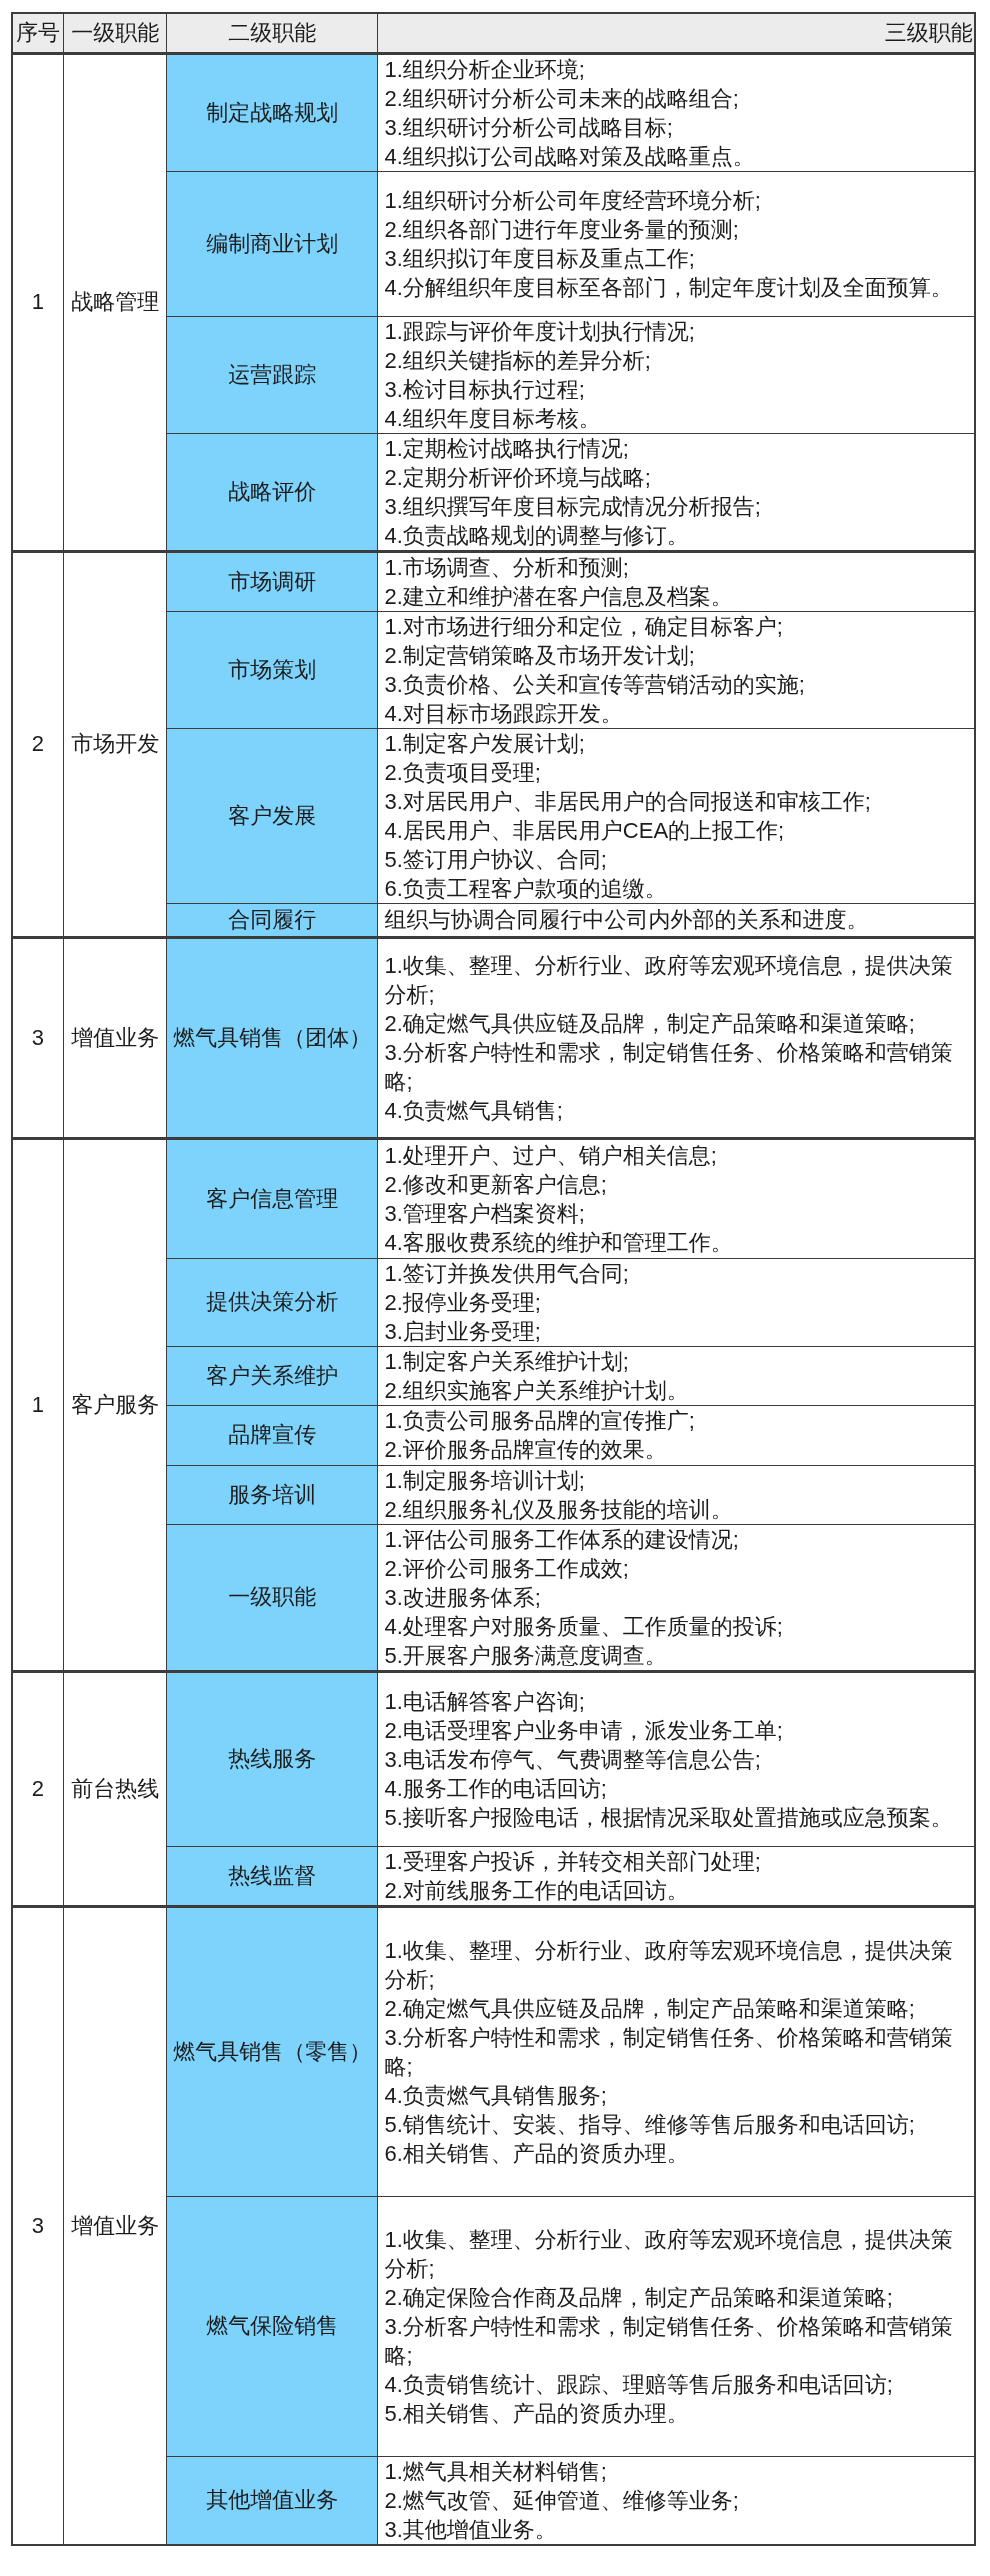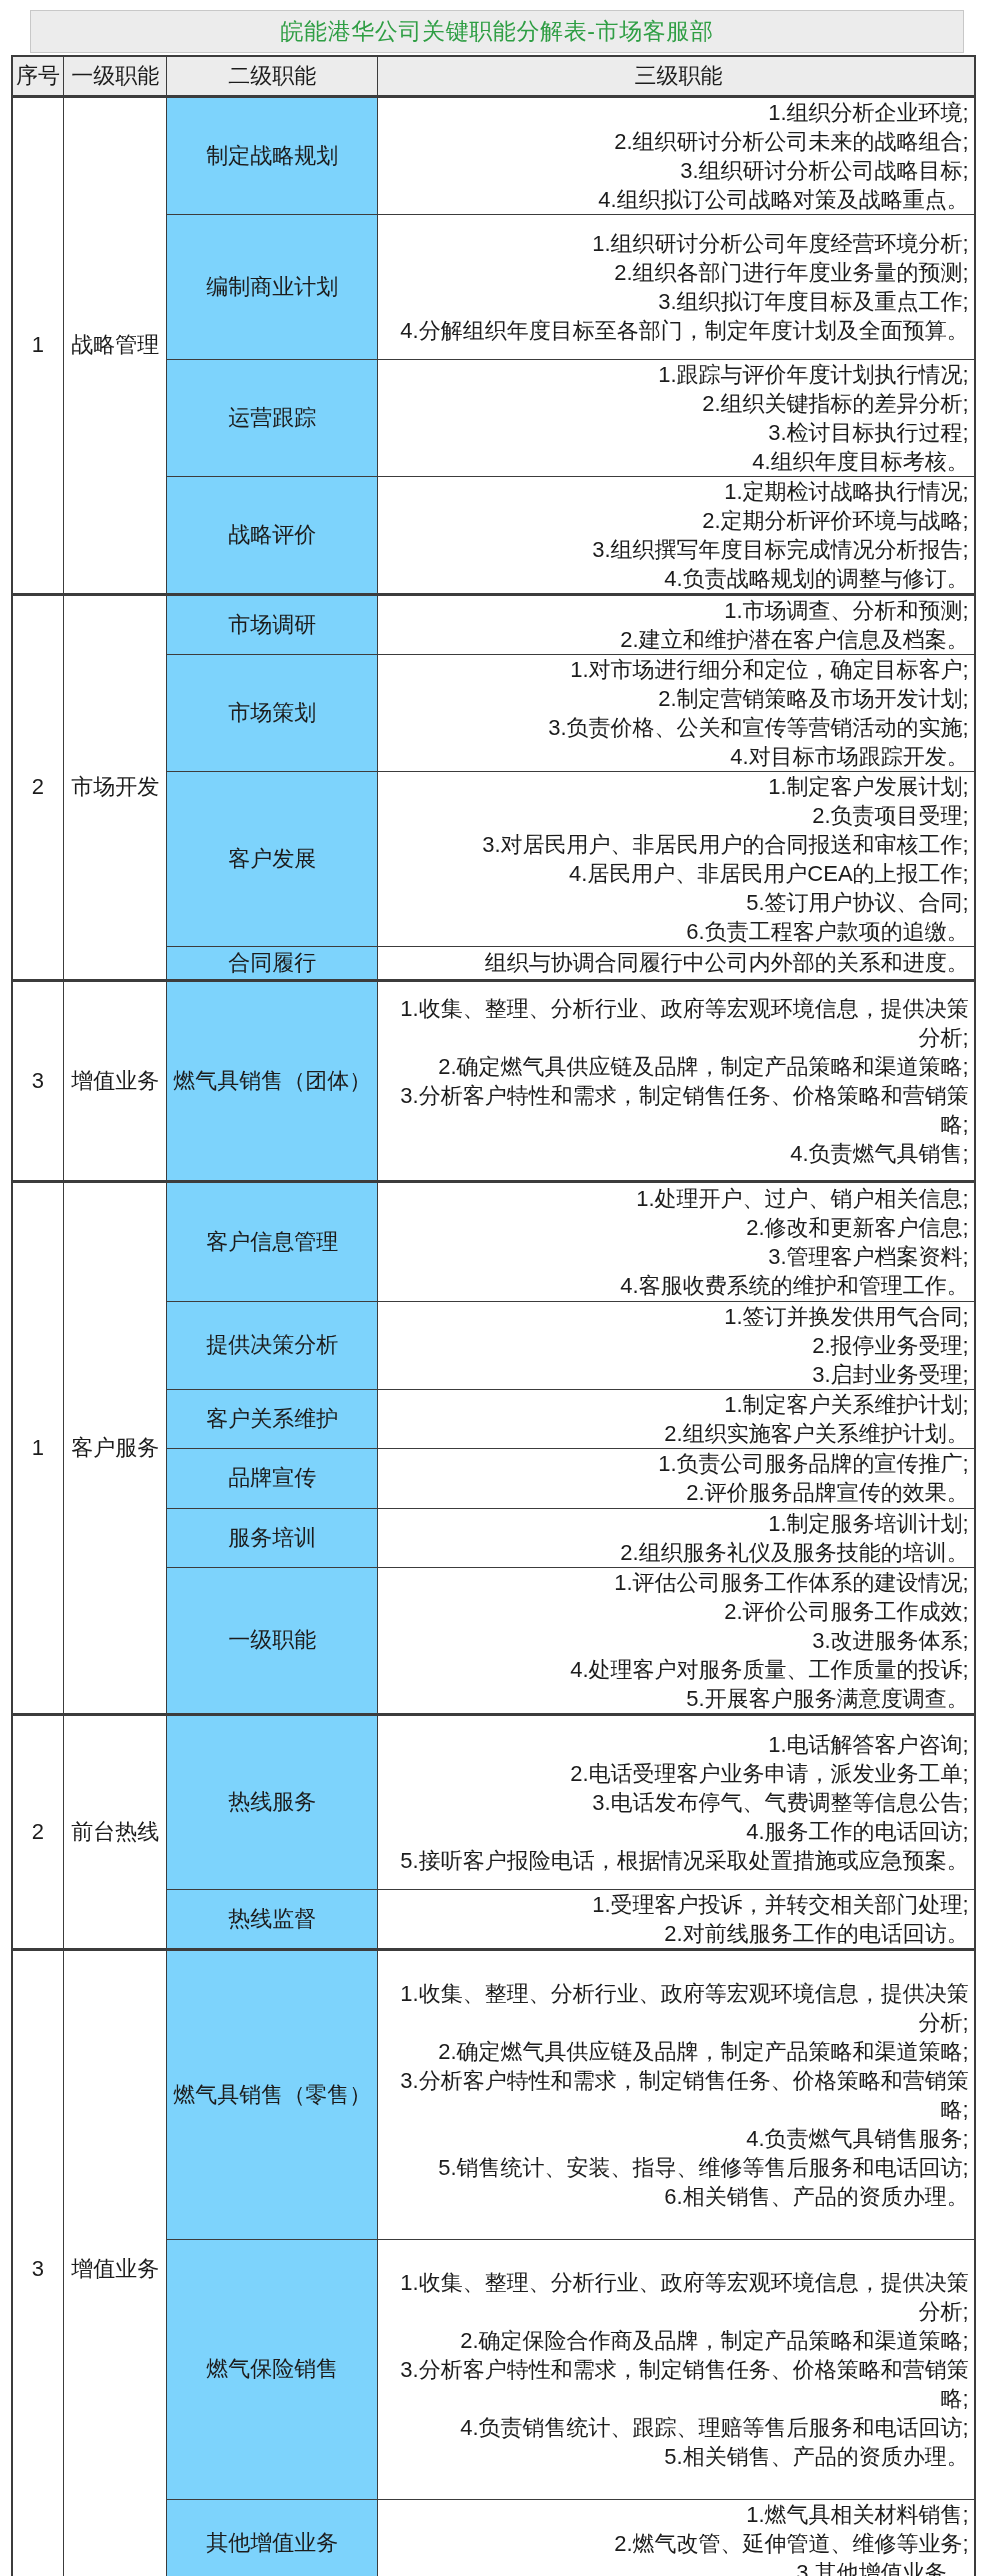--- a/index.html
+++ b/index.html
@@ -45,54 +45,53 @@
     overflow: hidden;
   }
   .func-table thead th {
     background: var(--header-bg, #ececec);
     height: 40px;
     font-size: 22px;
     text-align: center;
     border-bottom-width: 3.2px;
   }
   .func-table thead th.left-h {
-    text-align: center;
+    text-align: right;
     padding-left: 6.3px;
   }
   td.no-cell, td.level1-cell {
     text-align: center;
     vertical-align: middle;
     font-size: 22px;
     background: #ffffff;
   }
   td.level2-cell {
     text-align: center;
     vertical-align: middle;
     font-size: 22px;
     background: #7dd3fc;
   }
   td.items-cell {
     font-size: 22px;
     line-height: 29px;
     padding: 0 5px 0 6.3px;
-    text-align: right;
+    text-align: left;
     vertical-align: middle;
     white-space: pre-line;
     background: #ffffff;
   }
   tr.group-start td {
     border-top-width: 3.8px;
   }
 </style>
 </head>
 <body>
 
 <div class="page">
 
-  <div class="title-box">皖能港华公司关键职能分解表-市场客服部</div>
 
   <div class="spacer"></div>
 
   <table class="func-table">
     <colgroup>
       <col style="width:52px">
       <col style="width:103px">
       <col style="width:211px">
       <col style="width:597px">
     </colgroup>

